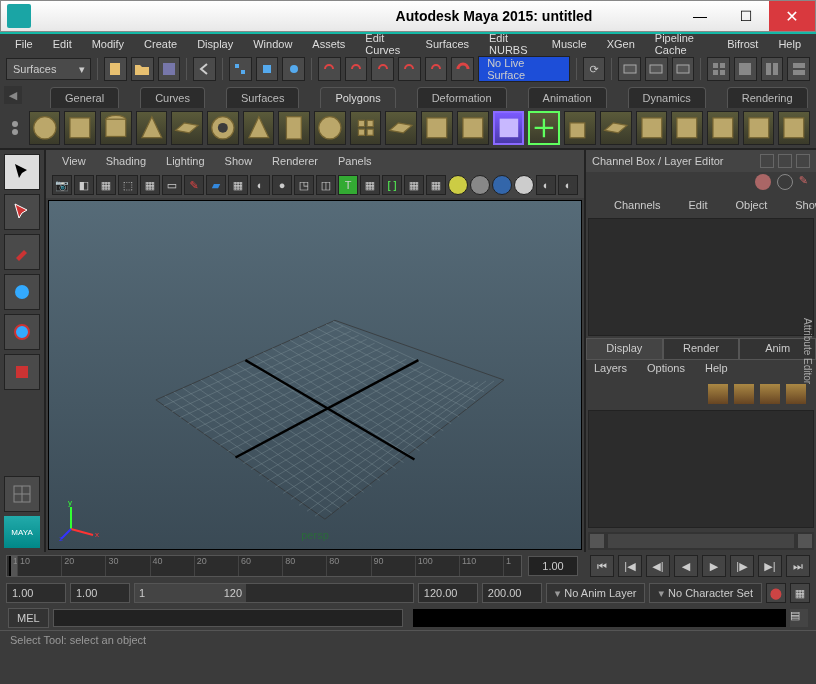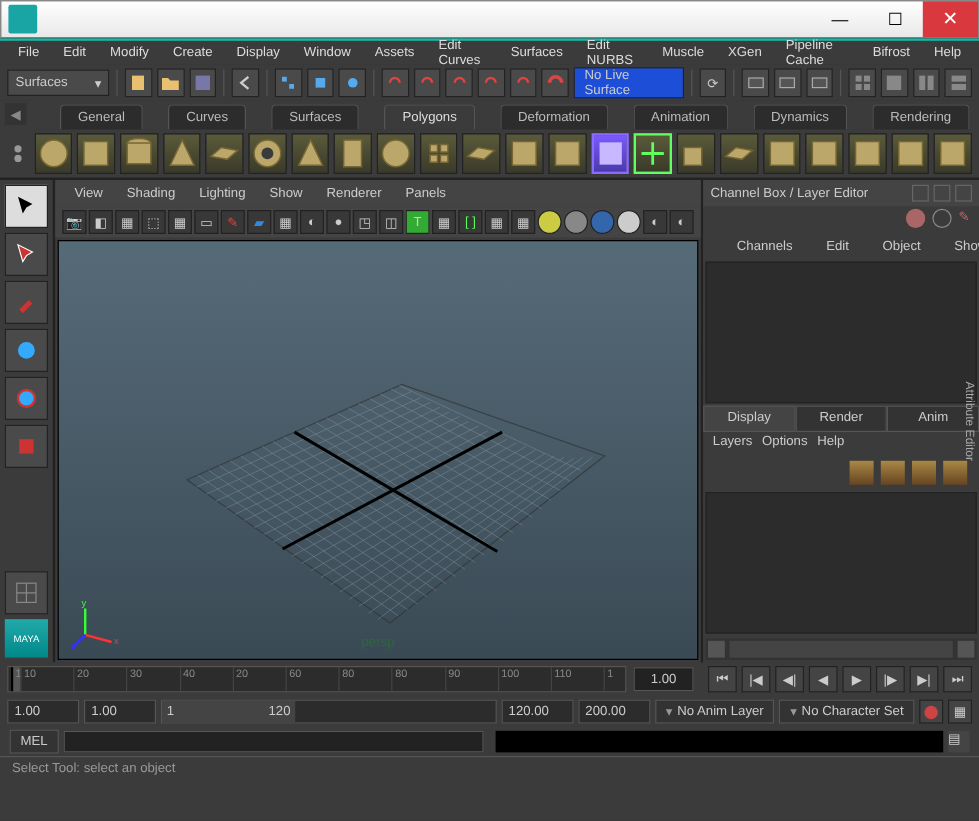--- a/index.html
+++ b/index.html
@@ -67,21 +67,21 @@
 .rightpanel { width: 230px; background: #3b3b3b; display: flex; flex-direction: column; }
 .rp-header { height: 22px; background: #444; display: flex; align-items: center; justify-content: space-between; padding: 0 6px; }
 .rp-header .icons { display: flex; gap: 4px; }
 .rp-header .icons div { width: 14px; height: 14px; border: 1px solid #666; cursor:pointer; }
 .rp-menubar { height: 22px; background: #3b3b3b; display: flex; align-items: center; gap: 8px; padding: 0 8px; }
 .rp-menubar span { color: #ccc; cursor: pointer; margin-left: 20px; }
 .rp-dark { flex: 1; background: #2c2c2c; margin: 2px; border: 1px solid #222; }
 .rp-tabs2 { height: 22px; display: flex; }
 .rp-tabs2 .t { flex: 1; background: #333; border: 1px solid #555; text-align: center; padding: 3px 0; cursor: pointer;}
 .rp-tabs2 .t.active { background: #444; }
-.rp-menubar2 { height: 20px; display: flex; gap: 8px; padding: 2px 8px; }
+.rp-menubar2 { height: 20px; display: flex; gap: 20px; padding: 2px 8px; }
 .rp-menubar2 span { color: #ccc; cursor: pointer; }
 .rp-layer-icons { height: 28px; display: flex; justify-content: flex-end; gap: 6px; padding: 4px 10px; }
 .rp-layer-icons div { width: 20px; height: 20px; background:linear-gradient(#aa8844,#664422); cursor:pointer; }
 .rp-scroll { height: 18px; background: #333; margin: 2px; display:flex; }
 .rp-scroll div{width:14px;height:14px;background:#555;margin:2px;}
 .rp-vertical { width: 20px; background: #444; display: flex; flex-direction: column; align-items: center; writing-mode: vertical-rl; padding: 6px 2px; gap: 10px; }
 .rp-vertical span { color: #aaa; font-size: 10px; cursor: pointer; }
 
 
 .timeline { height: 28px; background: #3b3b3b; display: flex; align-items: center; padding: 0 6px; }
@@ -108,20 +108,21 @@
 .mel-row .icon { width: 18px; height: 18px; background: #444; cursor:pointer; }
 
 
 .status { height: 20px; padding: 3px 10px; color: #999; background: #3b3b3b; border-top: 1px solid #555; }
 </style>
 </head>
 <body>
 
 <div class="titlebar">
   <div class="logo"></div>
+  <div class="title">Autodesk Maya 2015: untitled</div>
   <div class="winbtns">
     <div class="winbtn">—</div>
     <div class="winbtn">☐</div>
     <div class="winbtn close">✕</div>
   </div>
 </div>
 
 <div class="menubar">
   <span>File</span>
   <span>Edit</span>

